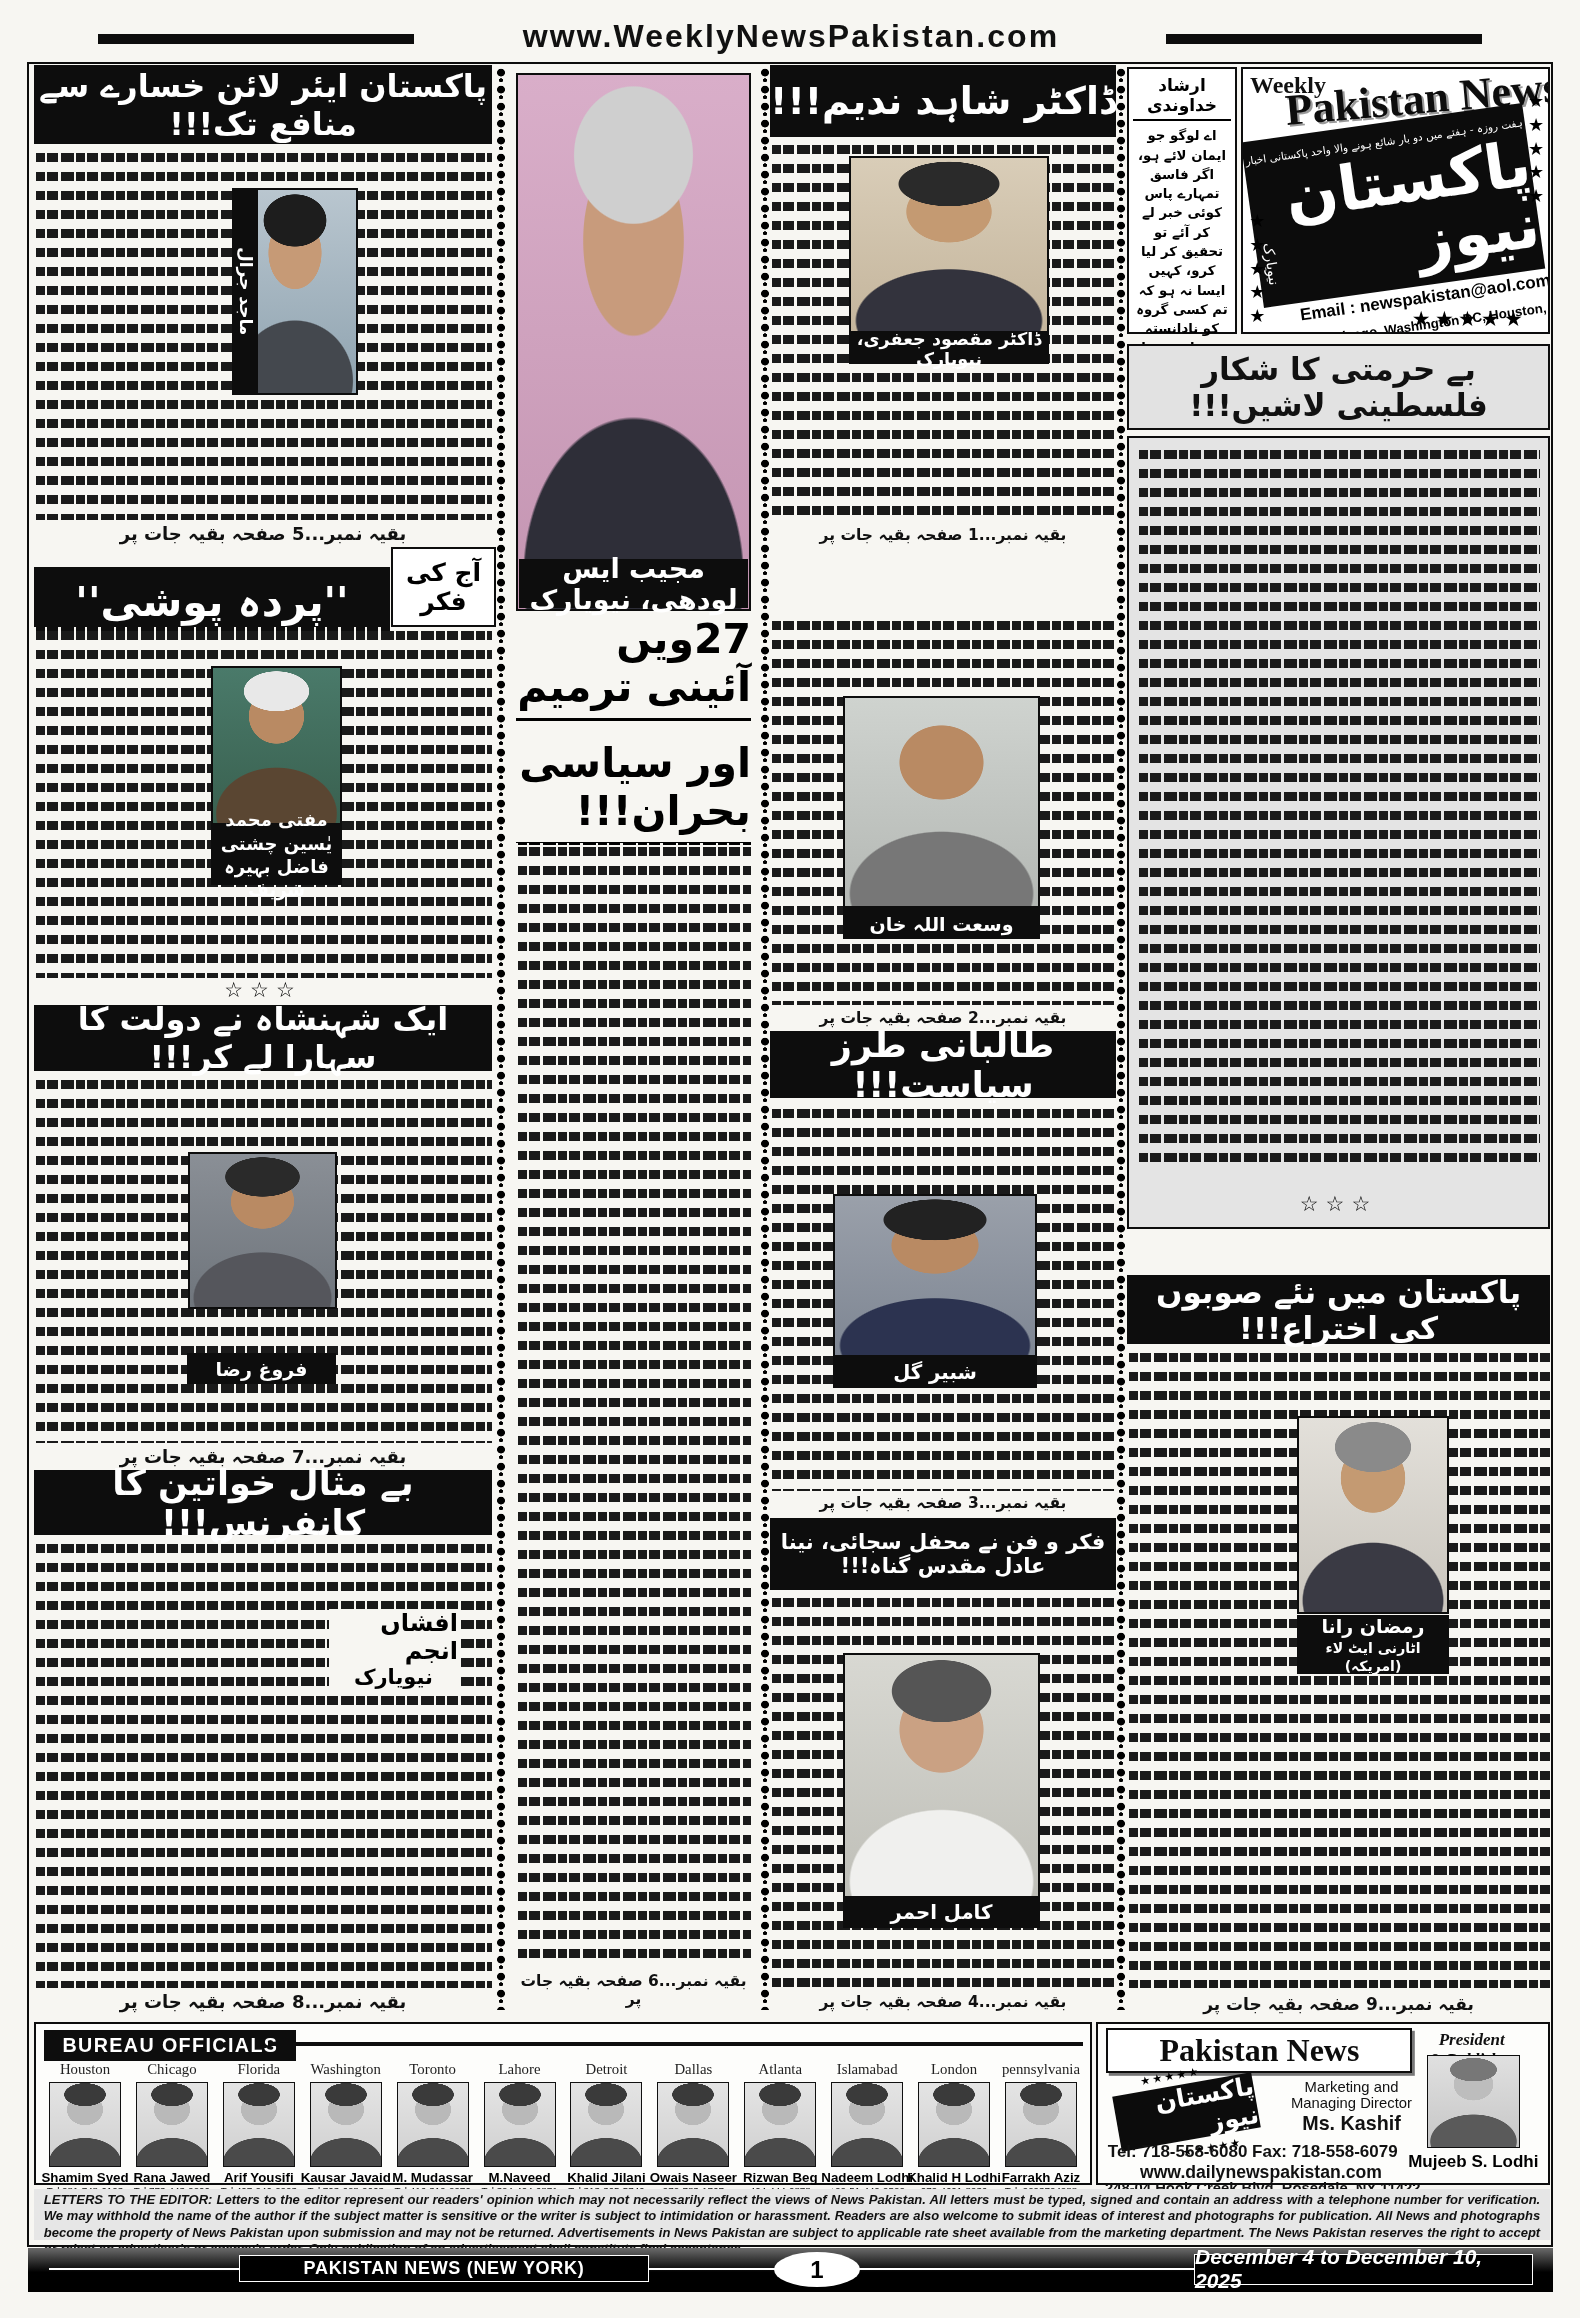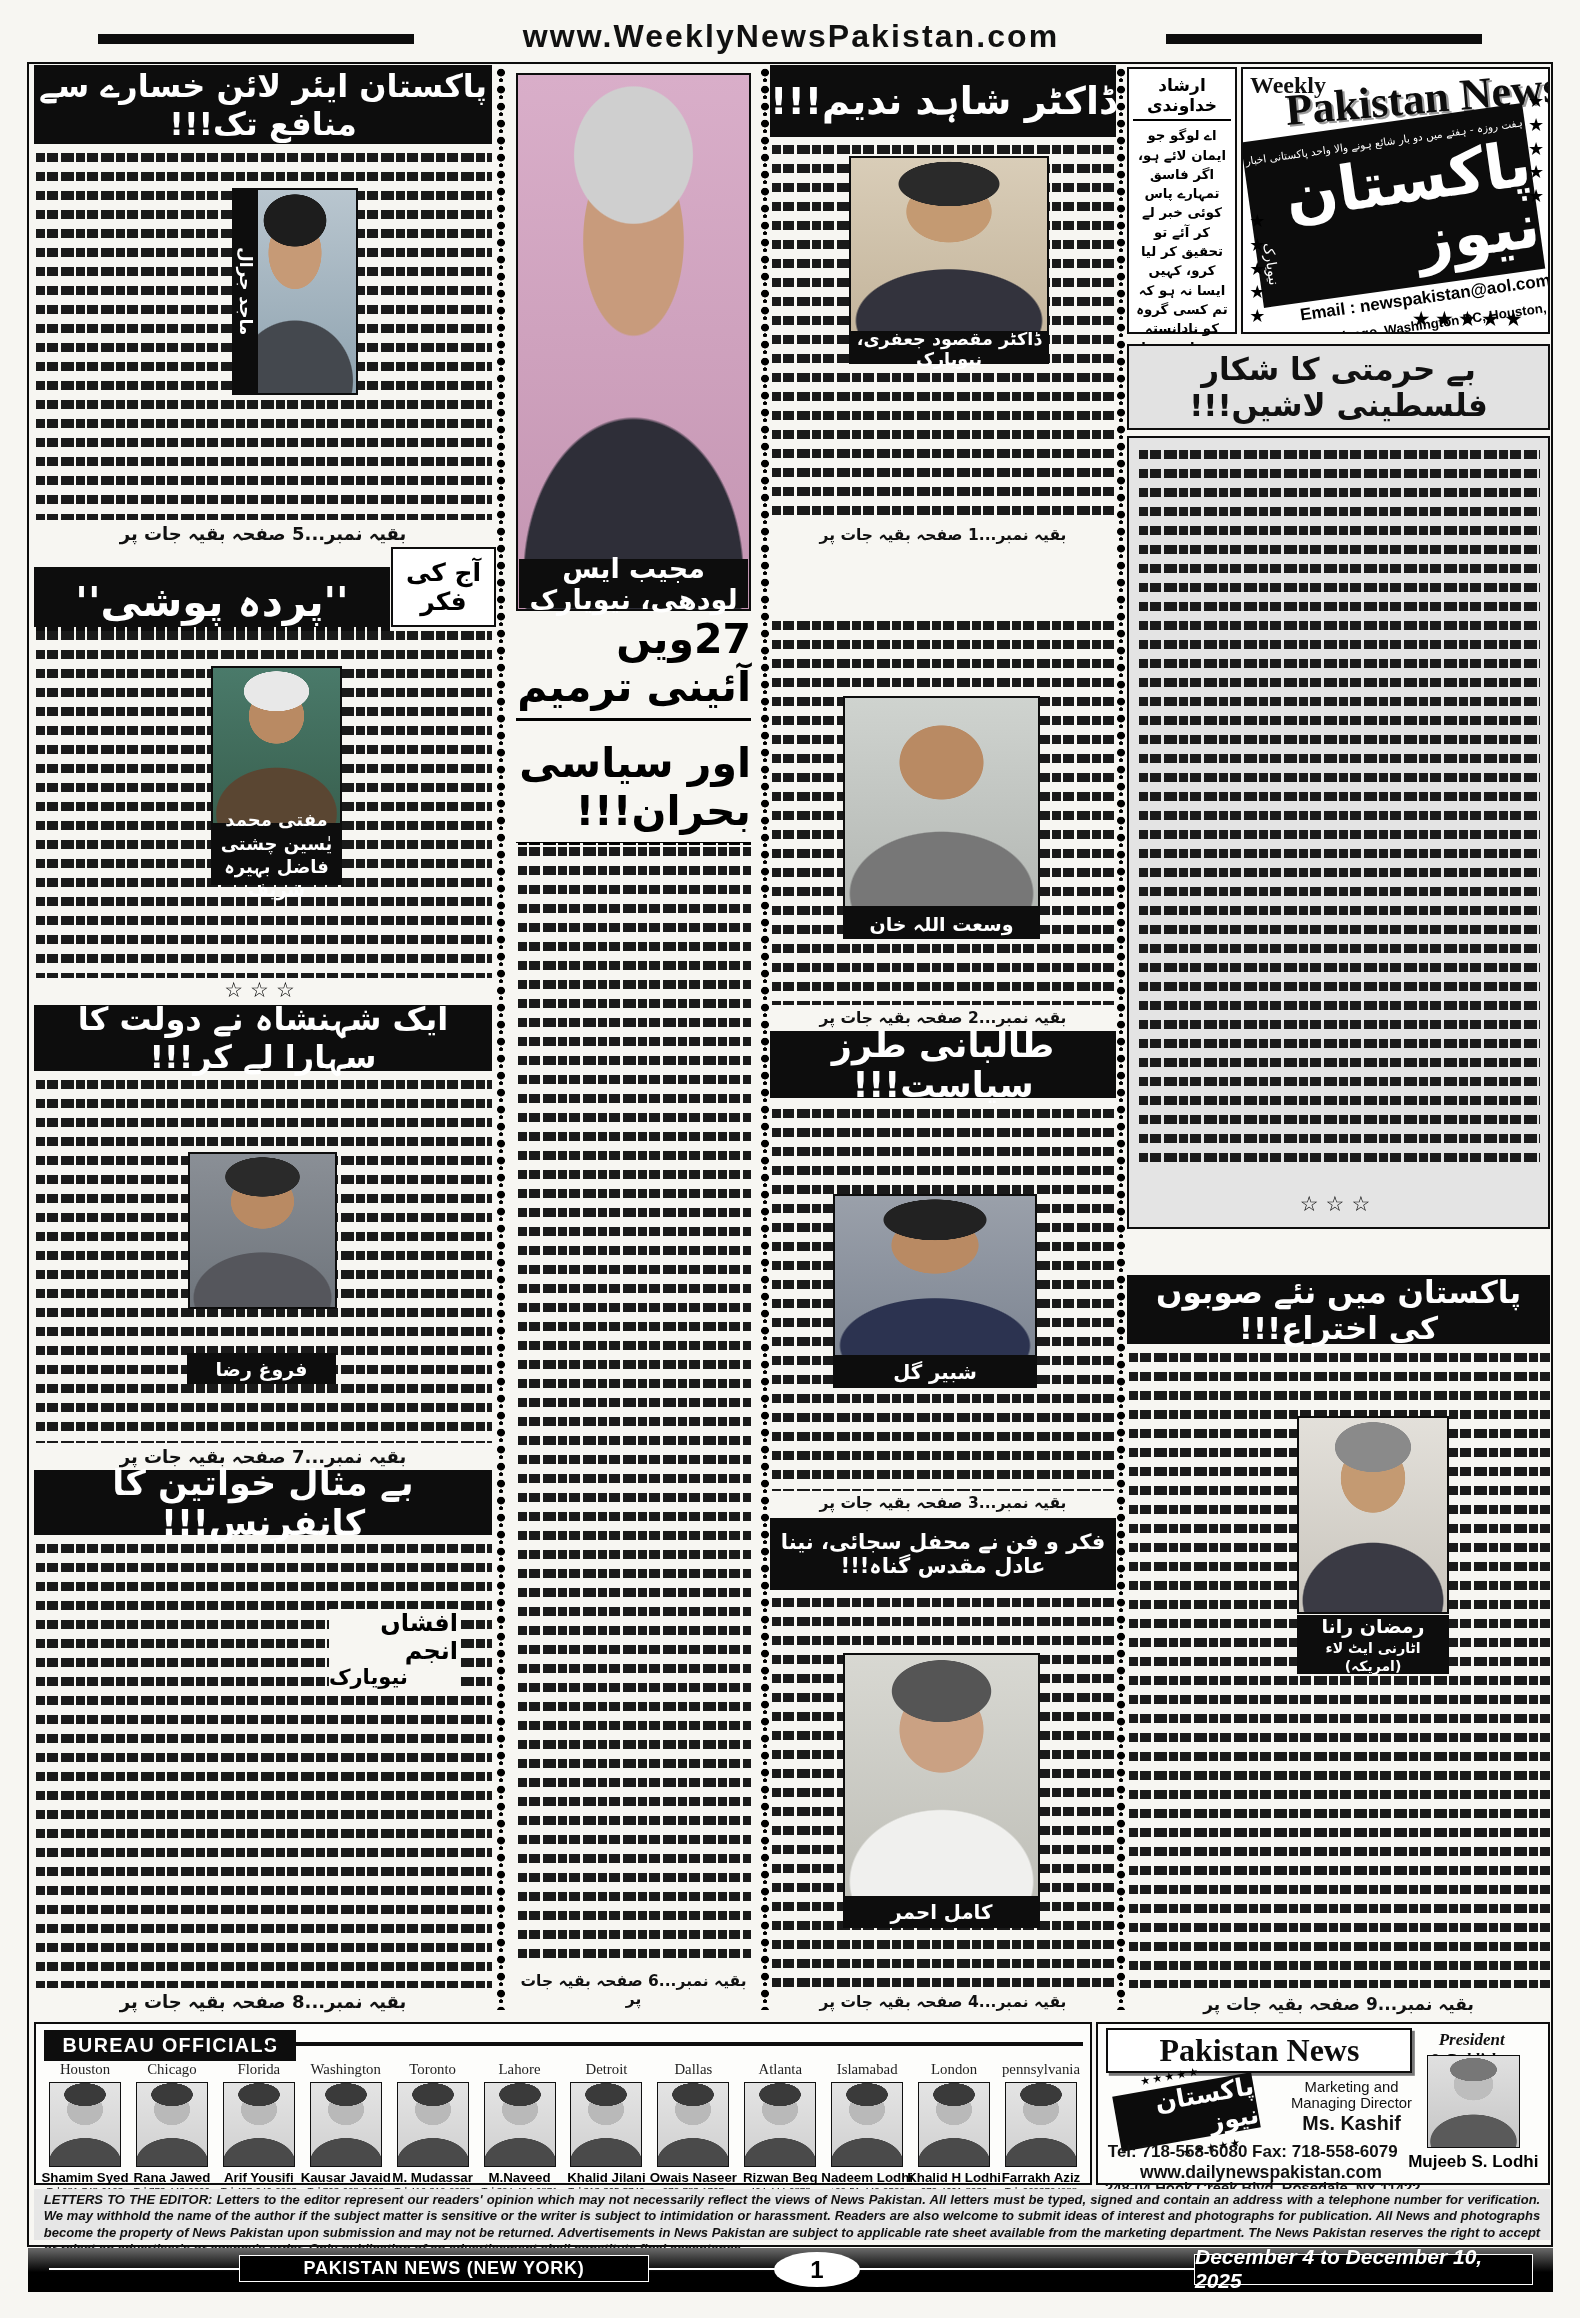--- a/index.html
+++ b/index.html
@@ -93,21 +93,21 @@
   <div class="abs ut" style="left:34px;top:1076px;width:458px;height:367px;"></div>
   <div class="abs photo" style="left:188px;top:1152px;width:149px;height:157px;--bg1:#8a8f96;--bg2:#6f757c;--face:#b98a63;--hair:#2a2a2a;--suit:#55565c;"></div>
   <div class="abs cap ur" style="left:187px;top:1310px;width:149px;height:31px;font-size:19px;margin-top:43px;">
     <span>فروغ رضا</span>
   </div>
   <div class="abs cont" style="left:34px;top:1446px;width:458px;height:21px;font-size:18px;">بقیہ نمبر...7   صفحہ بقیہ جات پر</div>
 
   <div class="abs bar ur" style="left:34px;top:1470px;width:458px;height:65px;font-size:35px;">بے مثال خواتین کا کانفرنس!!!</div>
   <div class="abs ut" style="left:34px;top:1540px;width:458px;height:448px;"></div>
   <div class="abs ur" style="left:329px;top:1609px;width:129px;height:79px;background:#f7f6f2;display:flex;
-              flex-direction:column;align-items:flex-end;justify-content:center;font-weight:bold;color:#000;">
+              flex-direction:column;align-items:center;justify-content:center;font-weight:bold;color:#000;">
     <span style="font-size:24px;">افشاں انجم</span>
     <span style="font-size:21px;">نیویارک</span>
   </div>
   <div class="abs cont" style="left:34px;top:1991px;width:458px;height:21px;font-size:18px;">بقیہ نمبر...8   صفحہ بقیہ جات پر</div>
 
   <div class="abs photo" style="left:516px;top:73px;width:235px;height:538px;--bg1:#d9aec9;--bg2:#c495b2;--face:#c89b7c;--hair:#cfcfcf;--suit:#2e2e38;"></div>
   <div class="abs cap ur" style="left:519px;top:559px;width:229px;height:49px;font-size:27px;">
     <span>مجیب ایس لودھی، نیویارک</span>
   </div>
   <div class="abs ur" style="left:516px;top:624px;width:235px;height:211px;display:flex;flex-direction:column;

